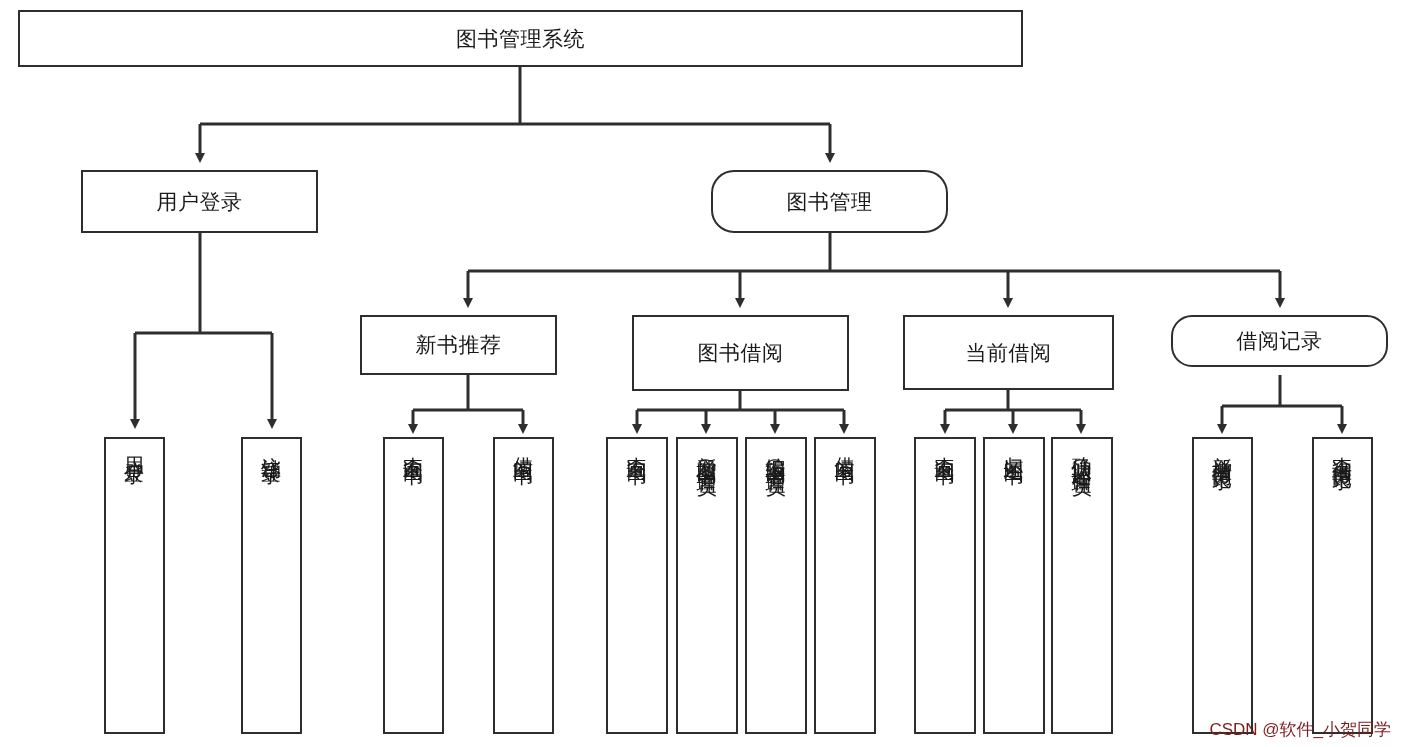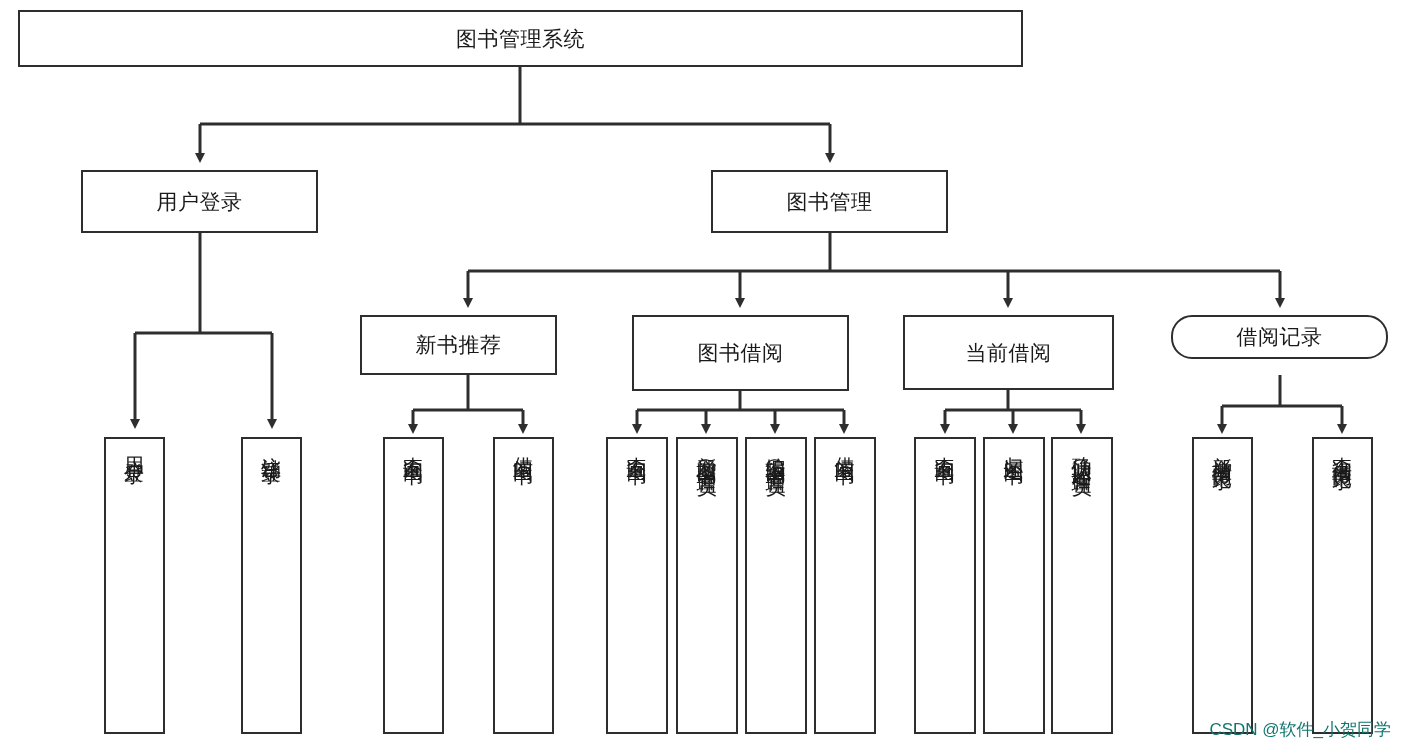--- a/index.html
+++ b/index.html
@@ -60,21 +60,21 @@
     font-size: 20px;
     line-height: 1.0;
     letter-spacing: 3px;
     white-space: nowrap;
   }
   #watermark {
     position: absolute;
     right: 14px;
     bottom: 6px;
     font-size: 17px;
-    color: #0f766e;
+    color: #7f1d1d;
     z-index: 5;
     white-space: nowrap;
     user-select: none;
   }
 </style>
 </head>
 <body>
 
 <div id="canvas">
 
@@ -132,37 +132,37 @@
   </svg>
 
   <div class="node h-node" style="left:18px; top:10px; width:1005px; height:57px;">
     <span class="lbl">图书管理系统</span>
   </div>
 
   <div class="node h-node" style="left:81px; top:170px; width:237px; height:63px;">
     <span class="lbl">用户登录</span>
   </div>
 
-  <div class="node h-node" style="left:711px; top:170px; width:237px; height:63px;">
+  <div class="node h-node" style="left:711px; top:170px; width:237px; height:63px;border-radius:23px;">
     <span class="lbl">图书管理</span>
   </div>
 
   <div class="node h-node" style="left:360px; top:315px; width:197px; height:60px;">
     <span class="lbl">新书推荐</span>
   </div>
 
   <div class="node h-node" style="left:632px; top:315px; width:217px; height:76px;">
     <span class="lbl">图书借阅</span>
   </div>
 
   <div class="node h-node" style="left:903px; top:315px; width:211px; height:75px;">
     <span class="lbl">当前借阅</span>
   </div>
 
-  <div class="node h-node" style="left:1171px; top:315px; width:217px; height:44px;border-radius:21px;">
+  <div class="node h-node" style="left:1171px; top:315px; width:217px; height:52px;border-radius:21px;">
     <span class="lbl">借阅记录</span>
   </div>
 
   <div class="node v-node" style="left:104px; top:437px; width:61px; height:297px;">
     <span class="lbl">用户登录</span>
   </div>
 
   <div class="node v-node" style="left:241px; top:437px; width:61px; height:297px;">
     <span class="lbl">注销登录</span>
   </div>

